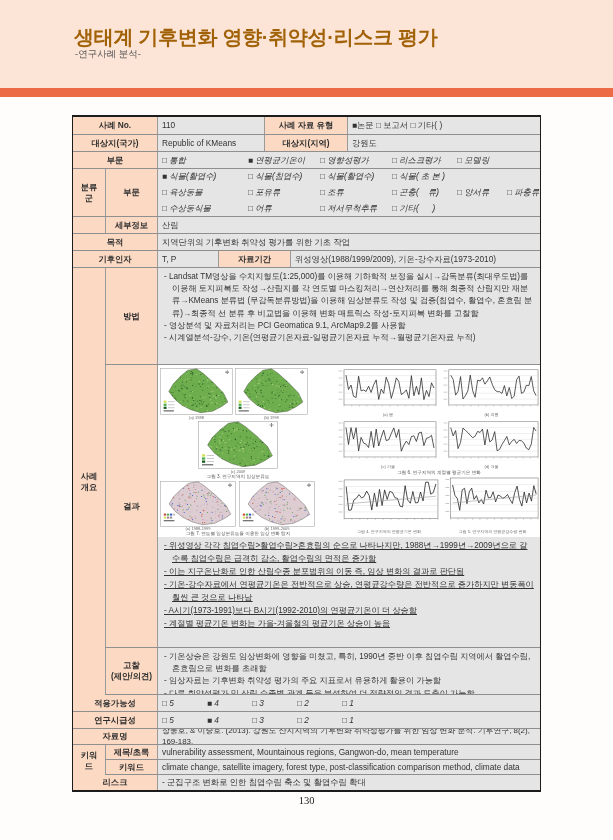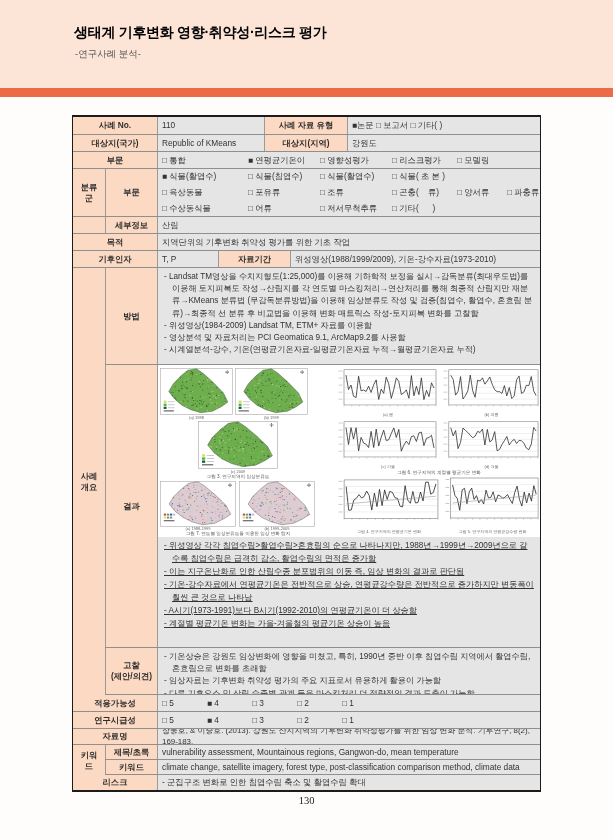--- a/index.html
+++ b/index.html
@@ -3,21 +3,21 @@
 <meta charset="utf-8">
 <style>
   html,body{margin:0;padding:0;}
   body{
     width:613px;height:840px;position:relative;background:#fffdfc;
     font-family:"Liberation Sans","DejaVu Sans",sans-serif;color:#333;
     overflow:hidden;
   }
   
   .band{position:absolute;left:0;top:0;width:613px;height:88px;background:#fce4d7;}
-  .band .title{position:absolute;left:74px;top:24px;font-size:14px;font-weight:bold;color:#000000;letter-spacing:-0.3px;}
+  .band .title{position:absolute;left:74px;top:24px;font-size:20px;font-weight:bold;color:#a16207;letter-spacing:-0.3px;}
   .band .subtitle{position:absolute;left:75px;top:48px;font-size:9.5px;color:#555;text-align:center;}
   .accent-bar{position:absolute;left:0;top:88px;width:613px;height:9px;background:#ec6a45;}
 
   
   .tbl{position:absolute;left:72px;top:115px;width:469px;
        border:1px solid #1c1c1c;border-top-width:2px;border-bottom-width:2px;
        background:#fff;box-sizing:border-box;}
   .row{display:flex;border-top:1px solid #8f8f8f;box-sizing:border-box;}
   .row.first{border-top:none;}
   .c{box-sizing:border-box;border-left:1px solid #9a9a9a;padding:1px 4px;overflow:hidden;
@@ -28,21 +28,21 @@
   .td{background:#e5e5e5;color:#333;}
   .wA{width:32px;flex:none;}
   .wB{width:52px;flex:none;}
   .wAB{width:84px;flex:none;}
   .v1{width:107px;flex:none;}
   .l2{width:83px;flex:none;}
   .v1s{width:61px;flex:none;}
   .l2s{width:72px;flex:none;}
   .grow{flex:1;min-width:0;}
   .stack{flex-direction:column;align-items:stretch;justify-content:center;padding:0;}
-  .ckline{display:flex;padding:0 4px;align-items:center;}
+  .ckline{display:flex;padding:0 4px;align-items:center;font-style:italic;}
   .ck{font-size:8.3px;flex:none;white-space:pre;}
   .ck.w86{width:86px;}.ck.w72{width:72px;}.ck.w65{width:65px;}.ck.w50{width:50px;}
   .ck.w45{width:45px;}
   .bullets{display:block;padding:3px 6px;}
   .bullets p{margin:0;padding-left:8px;text-indent:-8px;font-size:8.2px;line-height:12.2px;color:#333;}
   .res-cell{display:block;padding:0;text-decoration:underline;}
   .res-bullets{padding:2px 6px;}
   .res-bullets p{margin:0;padding-left:8px;text-indent:-8px;font-size:8.2px;line-height:13px;}
 
   
@@ -135,21 +135,20 @@
     <div class="c th l2s">자료기간</div>
     <div class="c td grow">위성영상(1988/1999/2009), 기온-강수자료(1973-2010)</div>
   </div>
 
   <div class="row" style="height:97px">
     <div class="c th nb wA" style="height:427px;z-index:2">사례
 개요</div>
     <div class="c th wB">방법</div>
     <div class="c td grow bullets">
       <p>- Landsat TM영상을 수치지형도(1:25,000)를 이용해 기하학적 보정을 실시→감독분류(최대우도법)를 이용해 토지피복도 작성→산림지를 각 연도별 마스킹처리→연산처리를 통해 최종적 산림지만 재분류→KMeans 분류법 (무감독분류방법)을 이용해 임상분류도 작성 및 검증(침엽수, 활엽수, 혼효림 분류)→최종적 선 분류 후 비교법을 이용해 변화 매트릭스 작성-토지피복 변화를 고찰함</p>
-      <p>- 위성영상(1984-2009) Landsat TM, ETM+ 자료를 이용함</p>
       <p>- 영상분석 및 자료처리는 PCI Geomatica 9.1, ArcMap9.2를 사용함</p>
       <p>- 시계열분석-강수, 기온(연평균기온자료-일평균기온자료 누적→월평균기온자료 누적)</p>
     </div>
   </div>
 
   <div class="row" style="height:283px">
     <div class="c nb wA" style="background:#fbd9c3"></div>
     <div class="c th wB">결과</div>
     <div class="c td grow res-cell">
 
@@ -1969,21 +1968,21 @@
     </div>
   </div>
 
   <div class="row" style="height:47px">
     <div class="c nb wA" style="background:#fbd9c3"></div>
     <div class="c th wB">고찰
 (제안/의견)</div>
     <div class="c td grow bullets">
       <p>- 기온상승은 강원도 임상변화에 영향을 미쳤고, 특히, 1990년 중반 이후 침엽수림 지역에서 활엽수림, 혼효림으로 변화를 초래함</p>
       <p>- 임상자료는 기후변화 취약성 평가의 주요 지표로서 유용하게 활용이 가능함</p>
-      <p>- 다른 기후요소 및 산림 수종별 관계 등을 마스킹처리 더 정량적인 결과 도출이 가능함</p>
+      <p>- 다른 취약성평가 및 산림 수종별 관계 등을 분석하여 더 정량적인 결과 도출이 가능함</p>
     </div>
   </div>
 
   <div class="row" style="height:17px">
     <div class="c th nb wAB">적용가능성</div>
     <div class="c td grow ckline">
       <span class="ck w45">□ 5</span>
       <span class="ck w45">■ 4</span>
       <span class="ck w45">□ 3</span>
       <span class="ck w45">□ 2</span>

